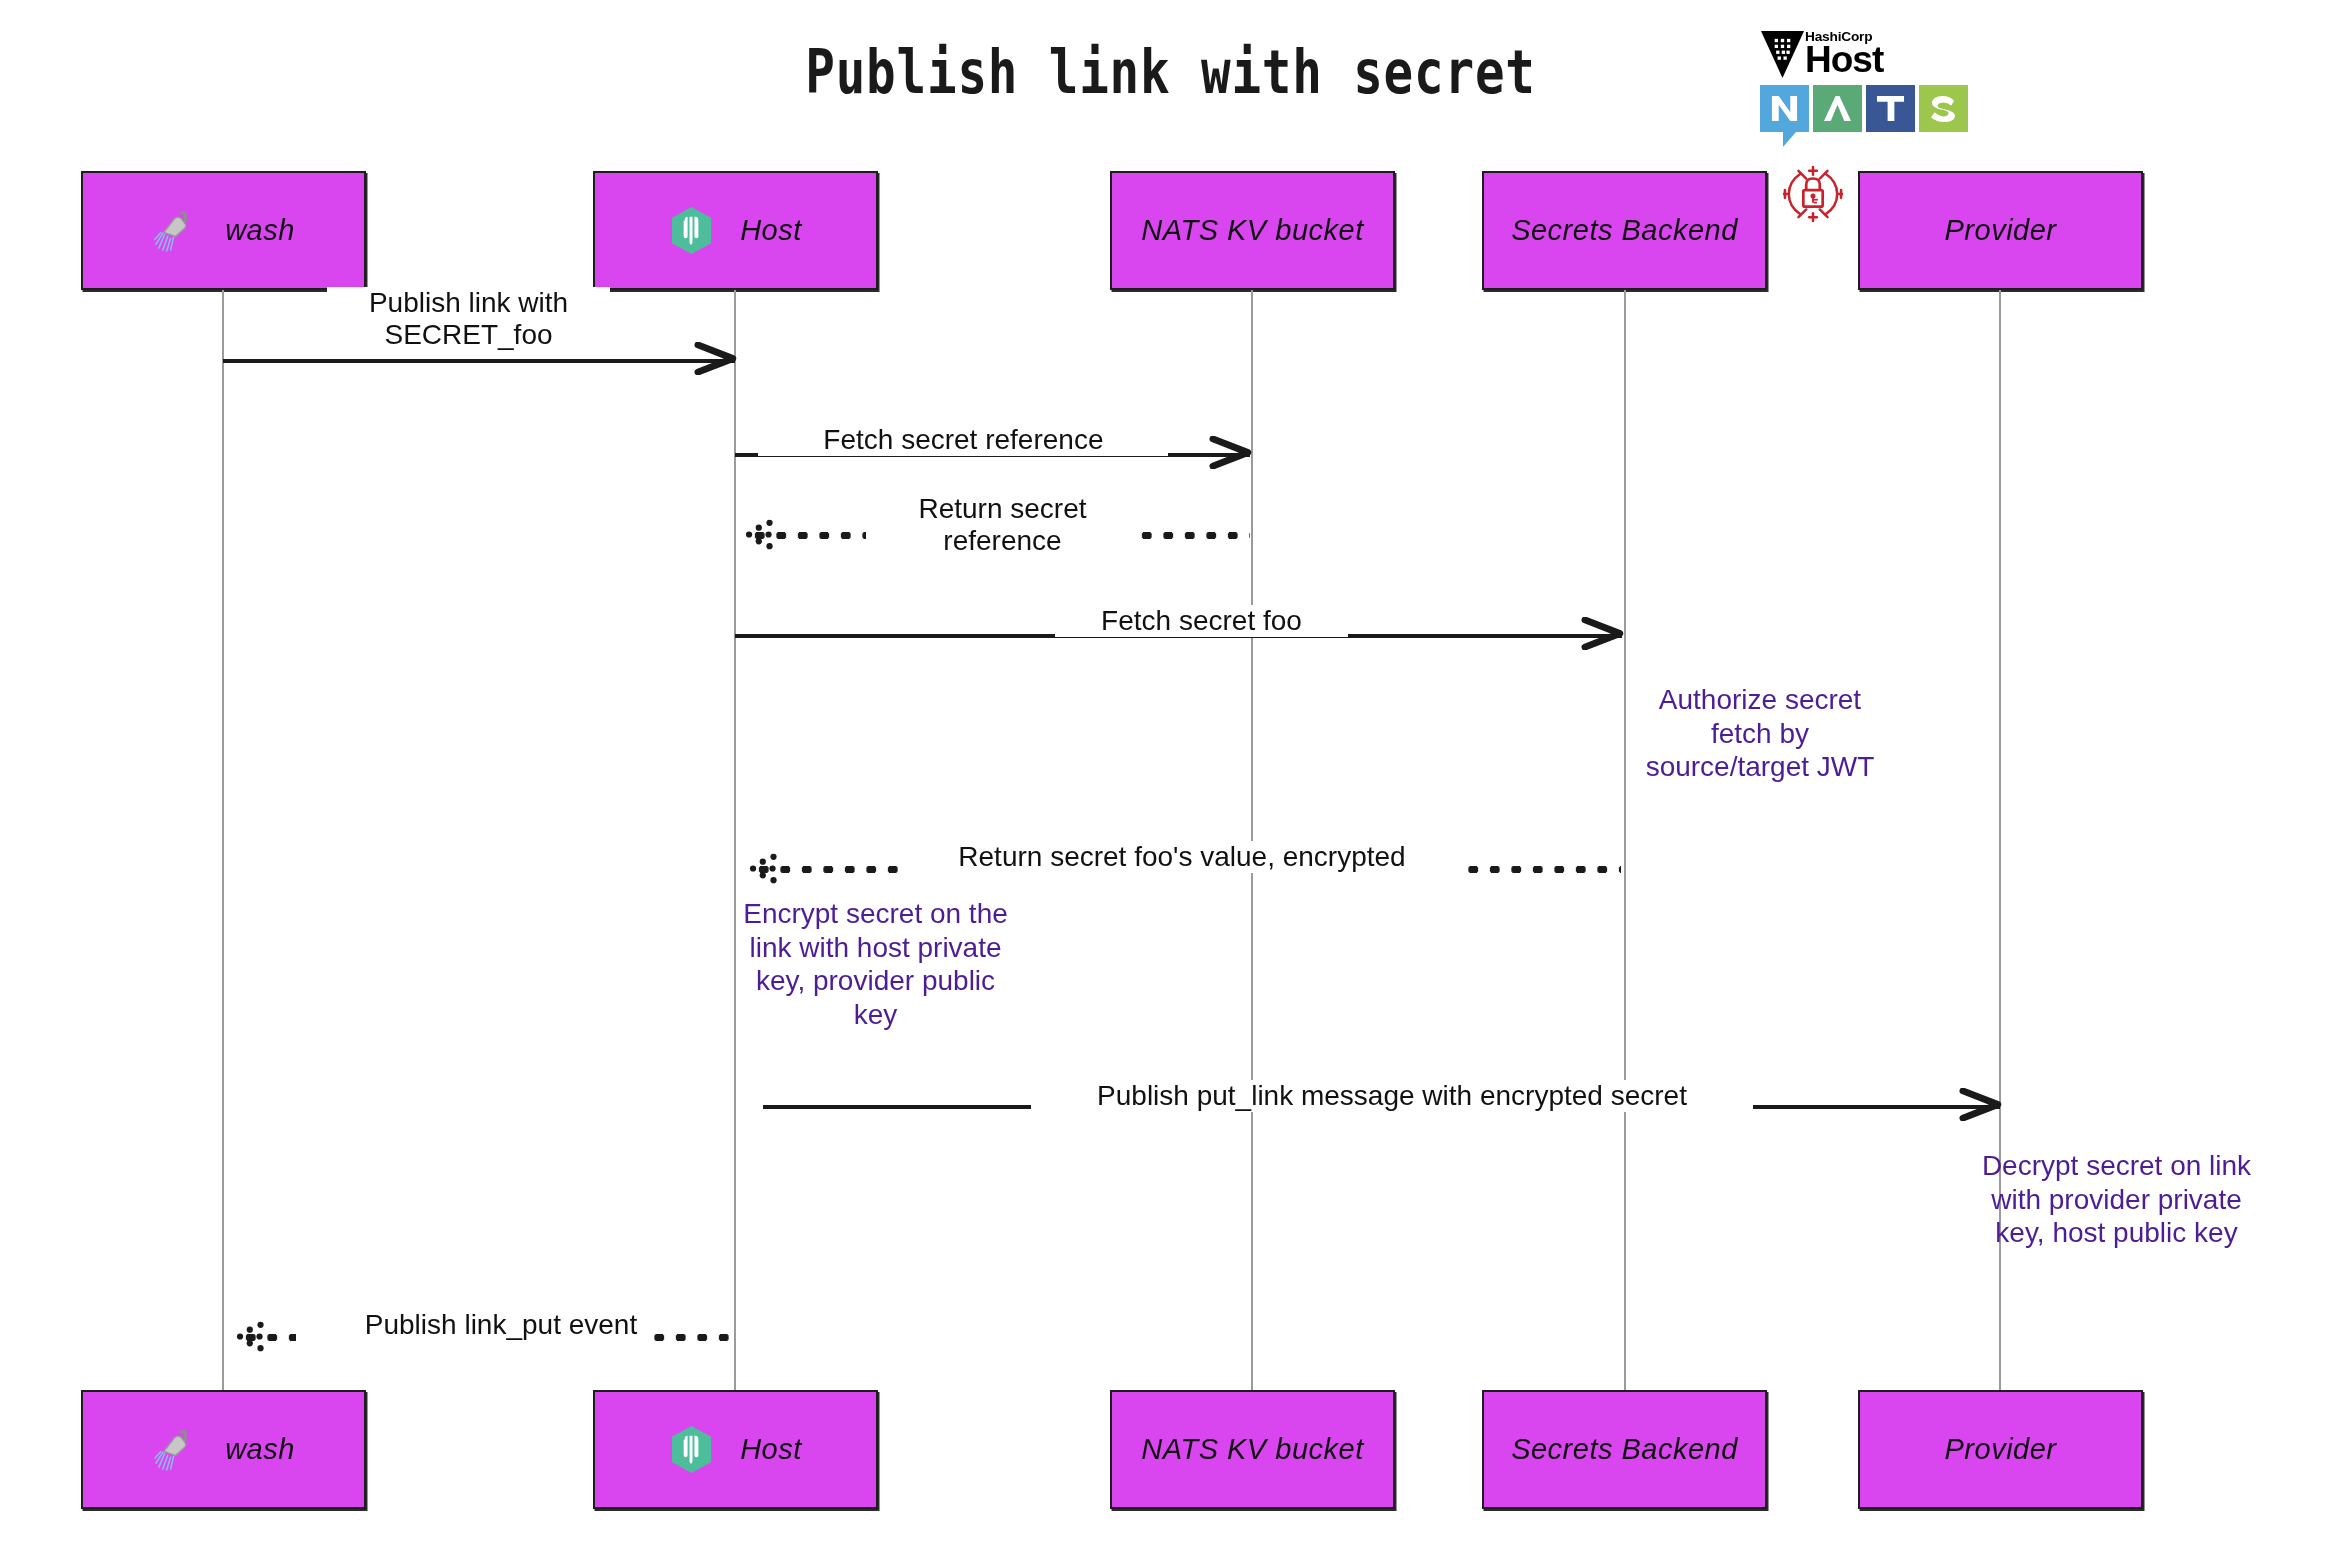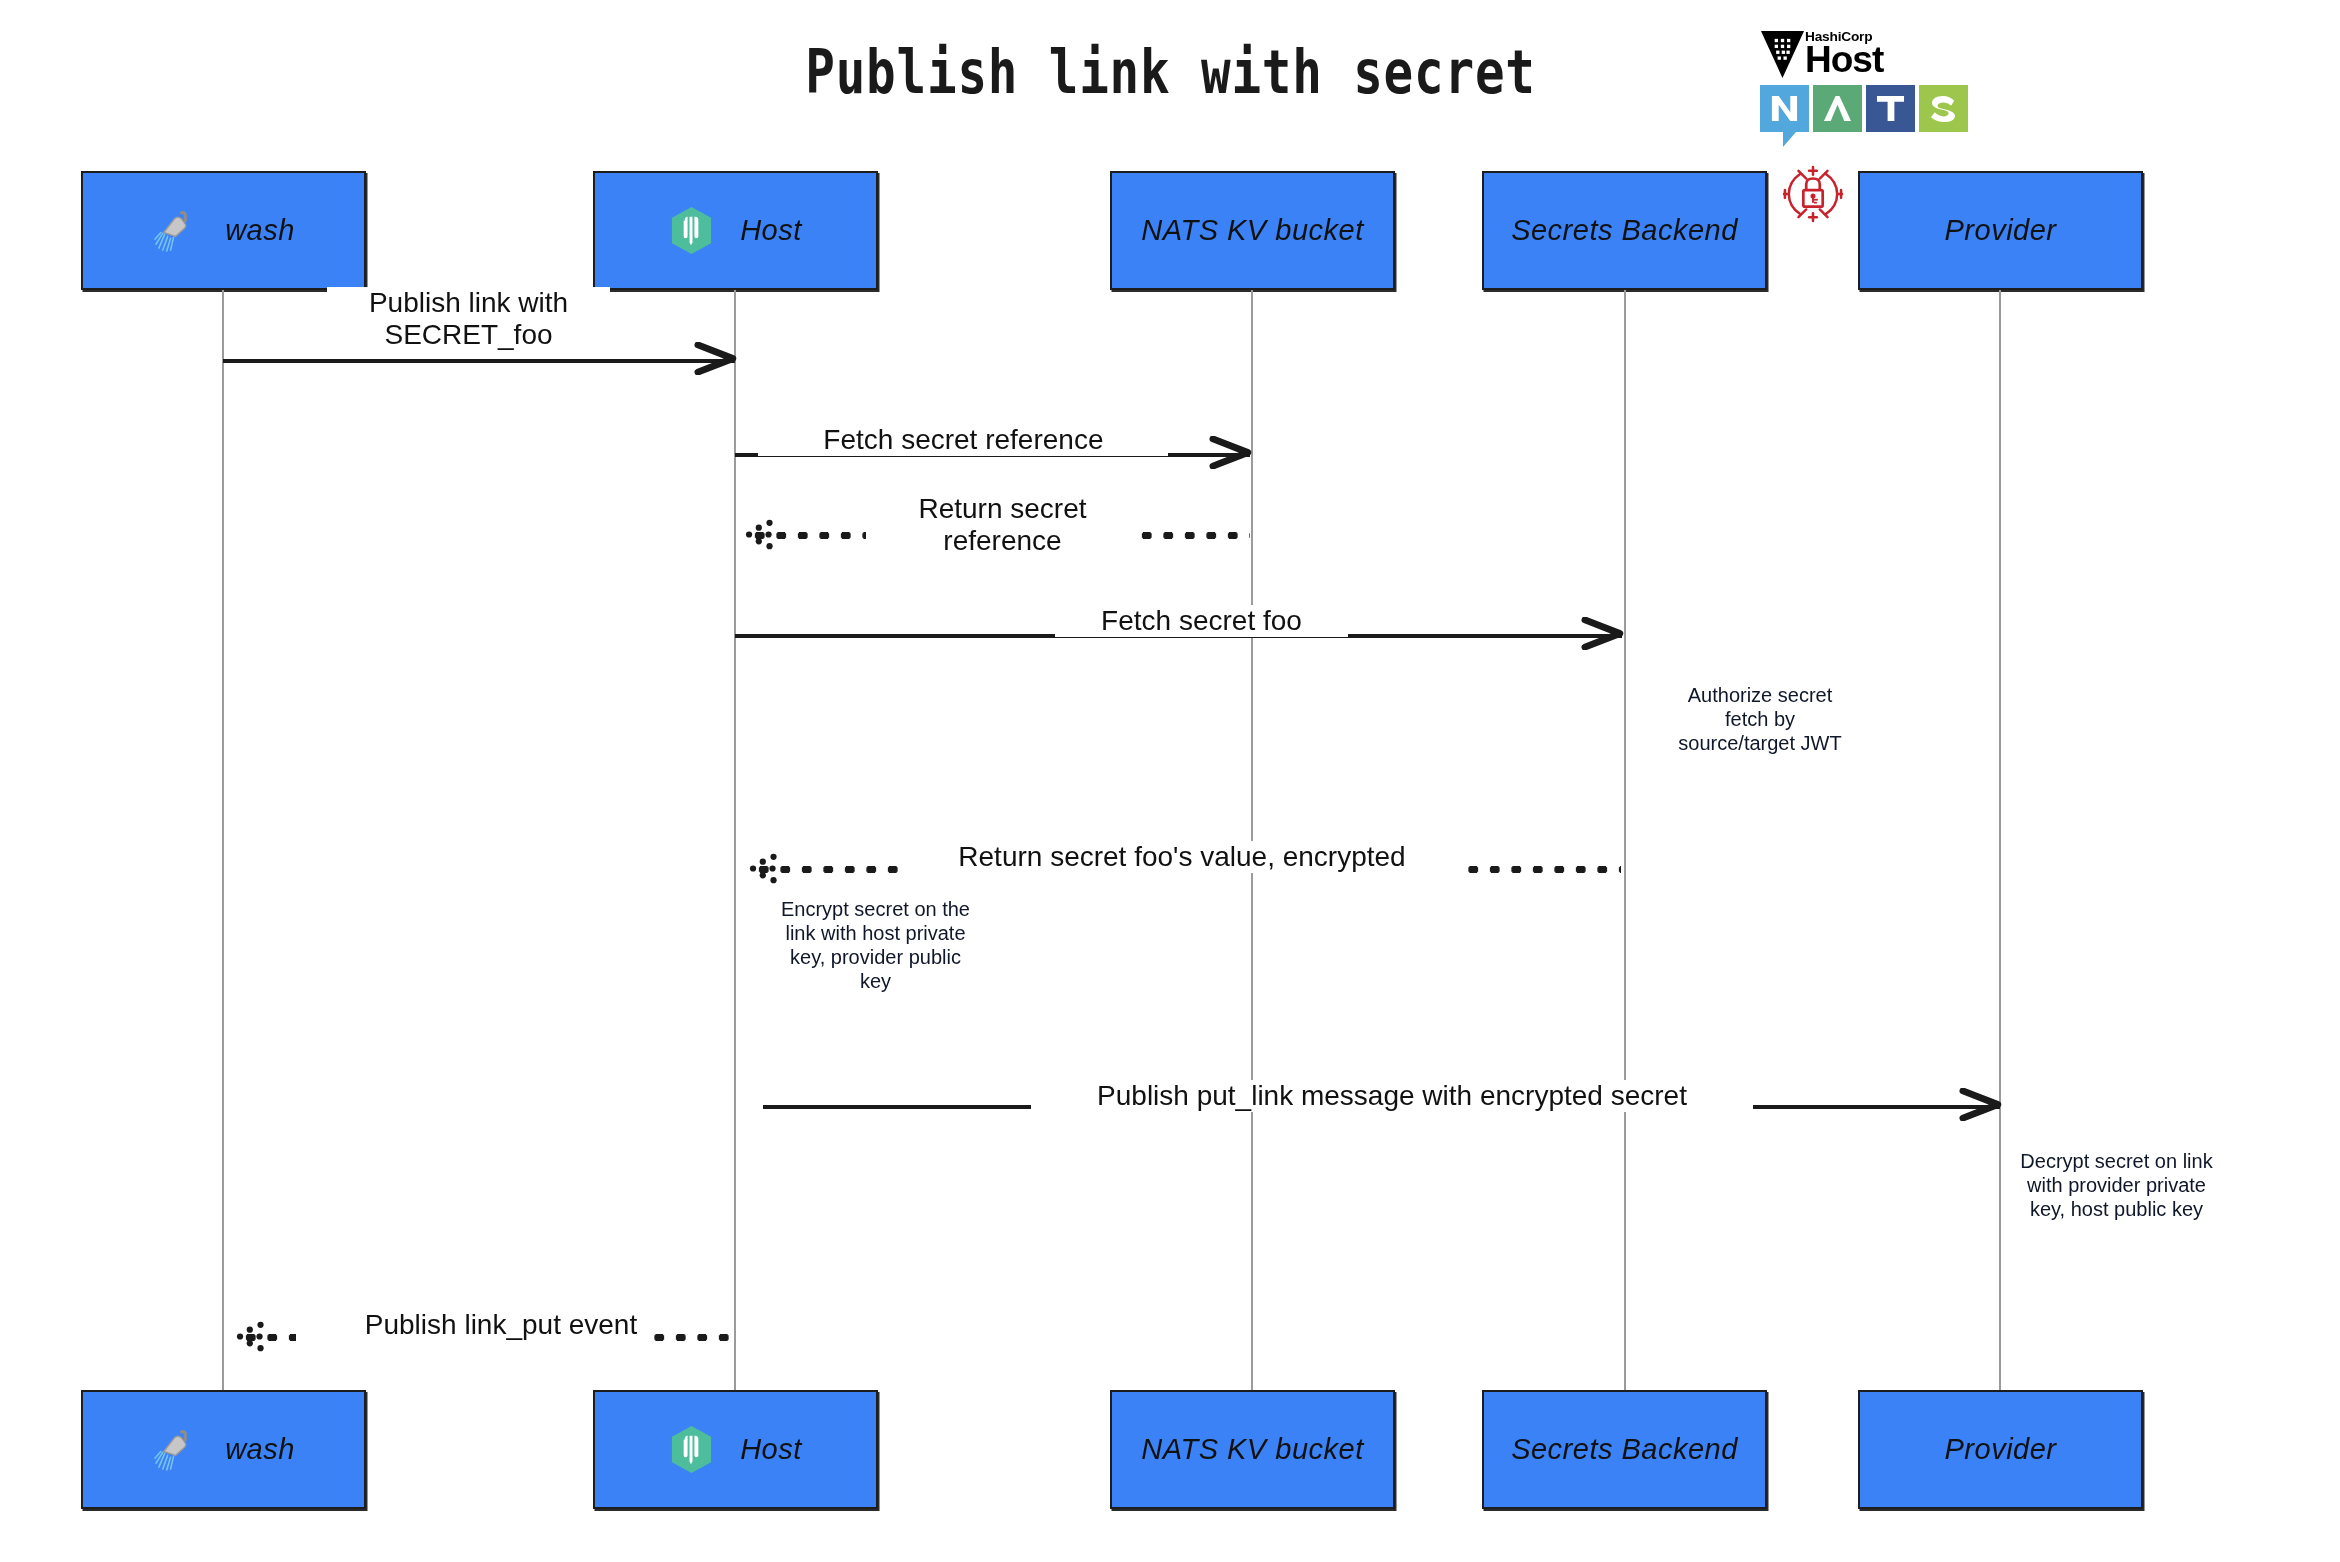--- a/index.html
+++ b/index.html
@@ -104,21 +104,21 @@
     left: 1783px;
     top: 164px;
     width: 60px;
     height: 60px;
   }
 
   
   .participant-box {
     position: absolute;
     box-sizing: border-box;
-    background: #3b82f6;
+    background: #d946ef;
     border: 2.9px solid #1d1d1d;
     display: flex;
     align-items: center;
     justify-content: center;
     gap: 26px;
     box-shadow: 1.5px 2px 0 #2b2b2b;
   }
   .participant-label {
     font-family: "Liberation Sans", sans-serif;
     font-size: 29px;
@@ -181,23 +181,23 @@
     padding: 0 9.8px;
     white-space: pre-line;
     box-sizing: border-box;
   }
 
   
   .note {
     position: absolute;
     text-align: center;
     font-family: "Liberation Sans", sans-serif;
-    font-size: 20px;
+    font-size: 28px;
     line-height: 1.2;
-    color: #0f172a;
+    color: #4c1d95;
     white-space: pre-line;
   }
 </style>
 </head>
 <body>
 
 <div id="canvas">
 
   <div id="diagram-title">Publish link with secret</div>
 

